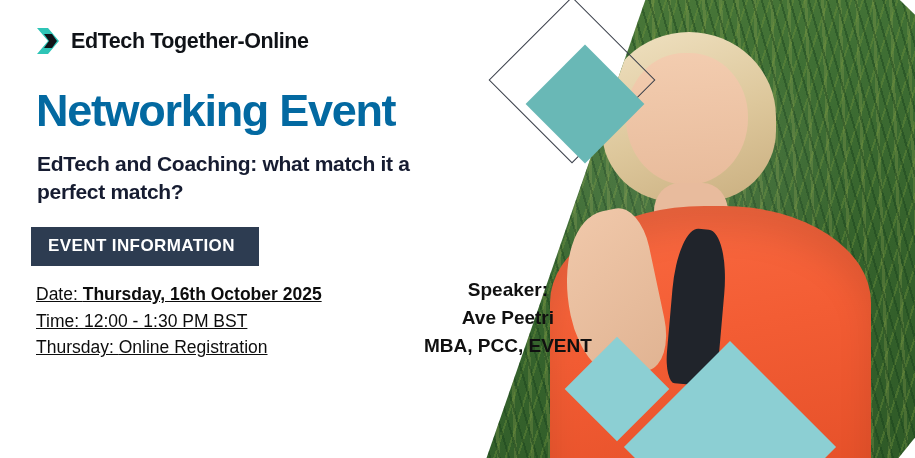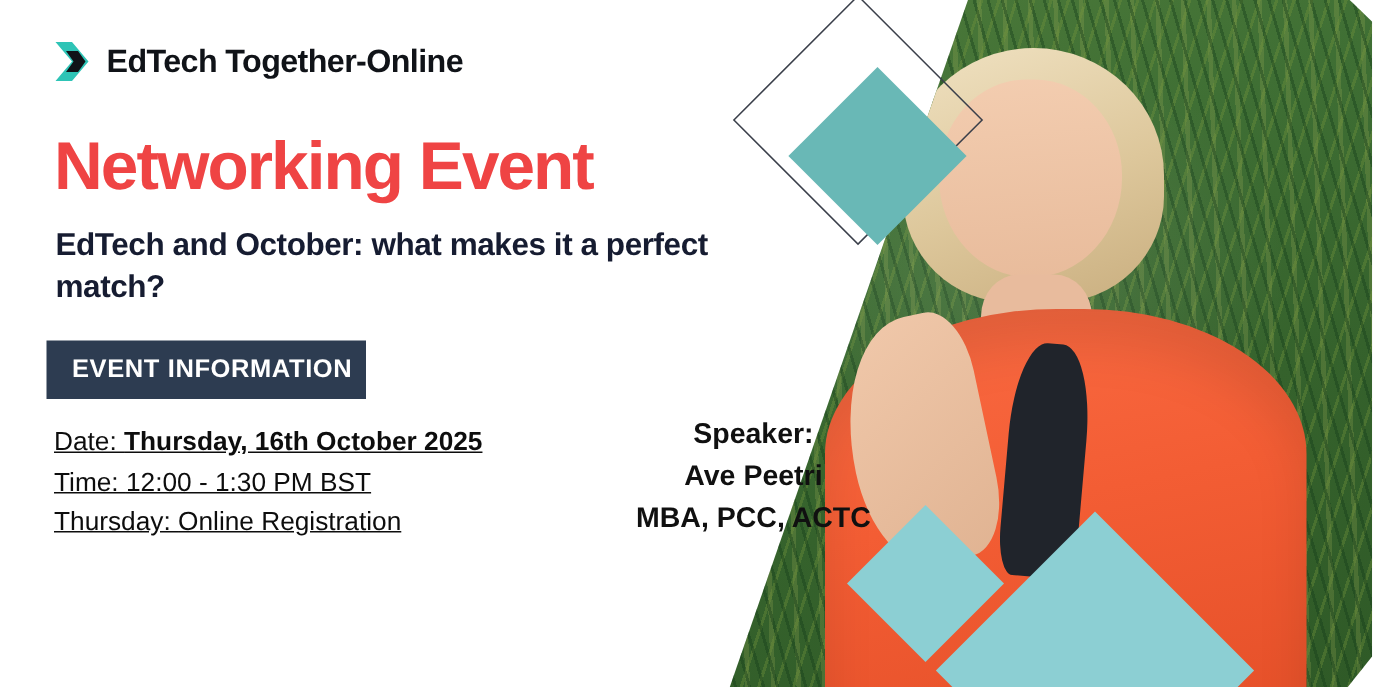--- a/index.html
+++ b/index.html
@@ -182,42 +182,42 @@
     white-space: nowrap;
   }
 
   .headline {
     position: absolute;
     left: 36px;
     top: 88px;
     font-size: 45px;
     line-height: 1.0;
     font-weight: bold;
-    color: #ef4444;
+    color: #0369a1;
     letter-spacing: -1.3px;
     white-space: nowrap;
   }
 
   .subhead {
     position: absolute;
     left: 37px;
     top: 150px;
     width: 440px;
     font-size: 21px;
     line-height: 1.34;
     font-weight: bold;
     color: #161c31;
     letter-spacing: -0.3px;
   }
 
   .badge {
     position: absolute;
     left: 31px;
     top: 227px;
-    padding: 9px 9px 10px 17px;
+    padding: 9px 24px 10px 17px;
     background: #2d3c51;
     color: #ffffff;
     font-size: 17px;
     font-weight: bold;
     letter-spacing: 0.4px;
     display: inline-block;
   }
 
   .details {
     position: absolute;
@@ -268,21 +268,21 @@
     <div class="logo-row">
       <svg class="logo-mark" viewBox="0 0 26 30">
         <polygon points="1,2 12,2 23,15 12,28 1,28 12,15" fill="#2EC4B6"></polygon>
         <polygon points="8,8 16,8 21,15 16,22 8,22 13,15" fill="#101318"></polygon>
       </svg>
       <span class="logo-text">EdTech Together-Online</span>
     </div>
 
     <div class="headline">Networking Event</div>
 
-    <div class="subhead">EdTech and October: what makes it a perfect match?</div>
+    <div class="subhead">EdTech and Coaching: what match it a perfect match?</div>
 
     <div class="badge">EVENT INFORMATION</div>
 
     <div class="details">
       <div class="row">
         <span>Date: </span>
         <span class="strong">Thursday, 16th October 2025</span>
       </div>
       <div class="row">
         <span>Time: </span>
@@ -290,17 +290,17 @@
       </div>
       <div class="row">
         <span>Thursday: </span>
         <span>Online Registration</span>
       </div>
     </div>
 
     <div class="speaker">
       <div>Speaker:</div>
       <div>Ave Peetri</div>
-      <div>MBA, PCC, ACTC</div>
+      <div>MBA, PCC, EVENT</div>
     </div>
 
   </div>
 </div>
 
 </body></html>

